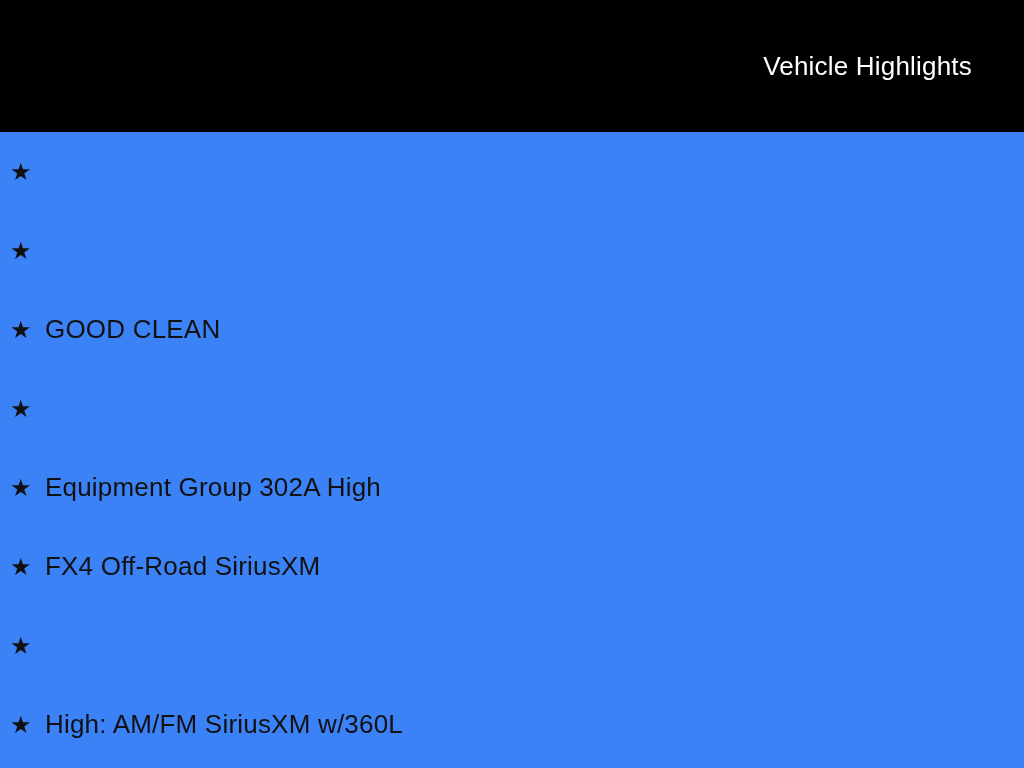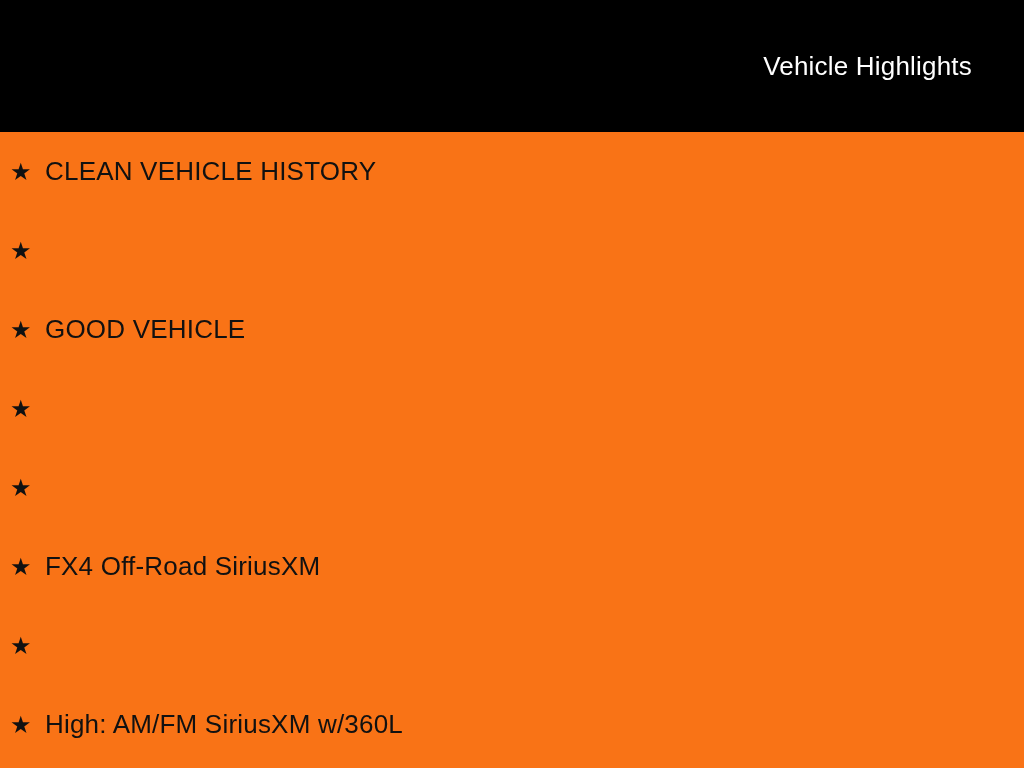--- a/index.html
+++ b/index.html
@@ -8,21 +8,21 @@
     padding: 0;
     width: 1024px;
     height: 768px;
     background: #ffffff;
     font-family: "Liberation Sans", sans-serif;
     overflow: hidden;
   }
   .page {
     width: 1024px;
     height: 768px;
-    background: #f97316;
+    background: #3b82f6;
   }
   .header {
     width: 1024px;
     height: 132px;
     background: #000000;
     position: relative;
   }
   .header-title {
     position: absolute;
     top: 0;
@@ -68,38 +68,38 @@
 
 <div class="page">
 
   <div class="header">
     <div class="header-title">Vehicle Highlights</div>
   </div>
 
   <ul class="highlights">
     <li>
       <span class="star">★</span>
-      <span class="label">CLEAN VEHICLE HISTORY</span>
     </li>
 
     <li>
       <span class="star">★</span>
     </li>
 
     <li>
       <span class="star">★</span>
-      <span class="label">GOOD VEHICLE</span>
+      <span class="label">GOOD CLEAN</span>
     </li>
 
     <li>
       <span class="star">★</span>
     </li>
 
     <li>
       <span class="star">★</span>
+      <span class="label">Equipment Group 302A High</span>
     </li>
 
     <li>
       <span class="star">★</span>
       <span class="label">FX4 Off-Road SiriusXM</span>
     </li>
 
     <li>
       <span class="star">★</span>
     </li>

